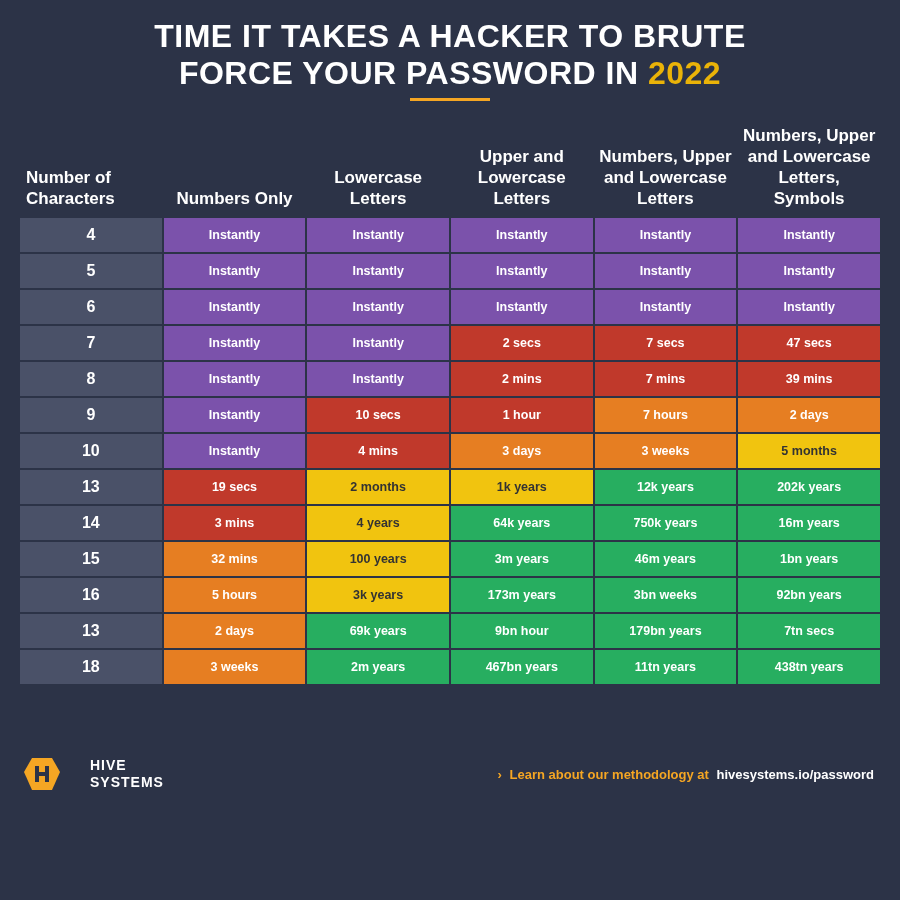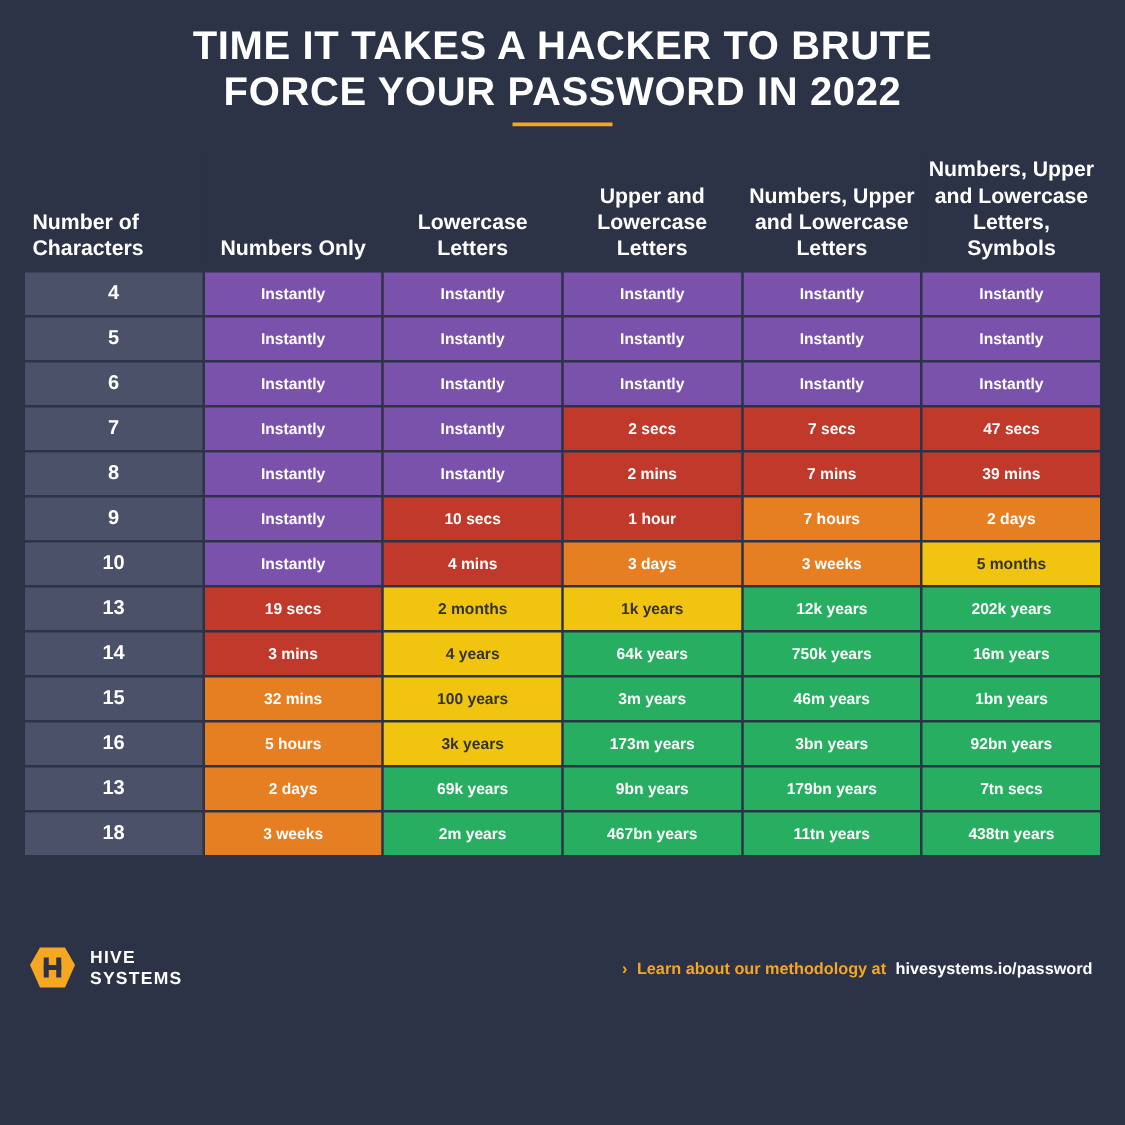--- a/index.html
+++ b/index.html
@@ -24,21 +24,21 @@
     }
     .title-text {
       color: #ffffff;
       font-size: 32px;
       font-weight: 900;
       line-height: 1.15;
       text-transform: uppercase;
       letter-spacing: 0.5px;
     }
     .title-year {
-      color: #ffffff;
+      color: #eab308;
       margin-top: 11px;
     }
     .title-divider {
       width: 80px;
       height: 3px;
       background-color: #f5a623;
       margin: 6px auto 8px auto;
     }
     .table-wrapper {
       flex: 1;
@@ -90,21 +90,21 @@
     .footer {
       display: flex;
       align-items: center;
       justify-content: space-between;
       padding: 8px 4px 2px 4px;
       margin-top: 6px;
     }
     .logo-section {
       display: flex;
       align-items: center;
-      gap: 10px;
+      gap: 28px;
     }
     .logo-icon {
       width: 40px;
       height: 40px;
     }
     .logo-text {
       color: #ffffff;
       font-weight: 900;
       font-size: 14px;
       line-height: 1.2;
@@ -230,28 +230,28 @@
             <td class="cell-yellow">100 years</td>
             <td class="cell-green">3m years</td>
             <td class="cell-green">46m years</td>
             <td class="cell-green">1bn years</td>
           </tr>
           <tr>
             <td>16</td>
             <td class="cell-orange">5 hours</td>
             <td class="cell-yellow">3k years</td>
             <td class="cell-green">173m years</td>
-            <td class="cell-green">3bn years</td>
+            <td class="cell-green">3bn weeks</td>
             <td class="cell-green">92bn years</td>
           </tr>
           <tr>
             <td>13</td>
             <td class="cell-orange">2 days</td>
             <td class="cell-green">69k years</td>
-            <td class="cell-green">9bn years</td>
+            <td class="cell-green">9bn hour</td>
             <td class="cell-green">179bn years</td>
             <td class="cell-green">7tn secs</td>
           </tr>
           <tr>
             <td>18</td>
             <td class="cell-orange">3 weeks</td>
             <td class="cell-green">2m years</td>
             <td class="cell-green">467bn years</td>
             <td class="cell-green">11tn years</td>
             <td class="cell-green">438tn years</td>

